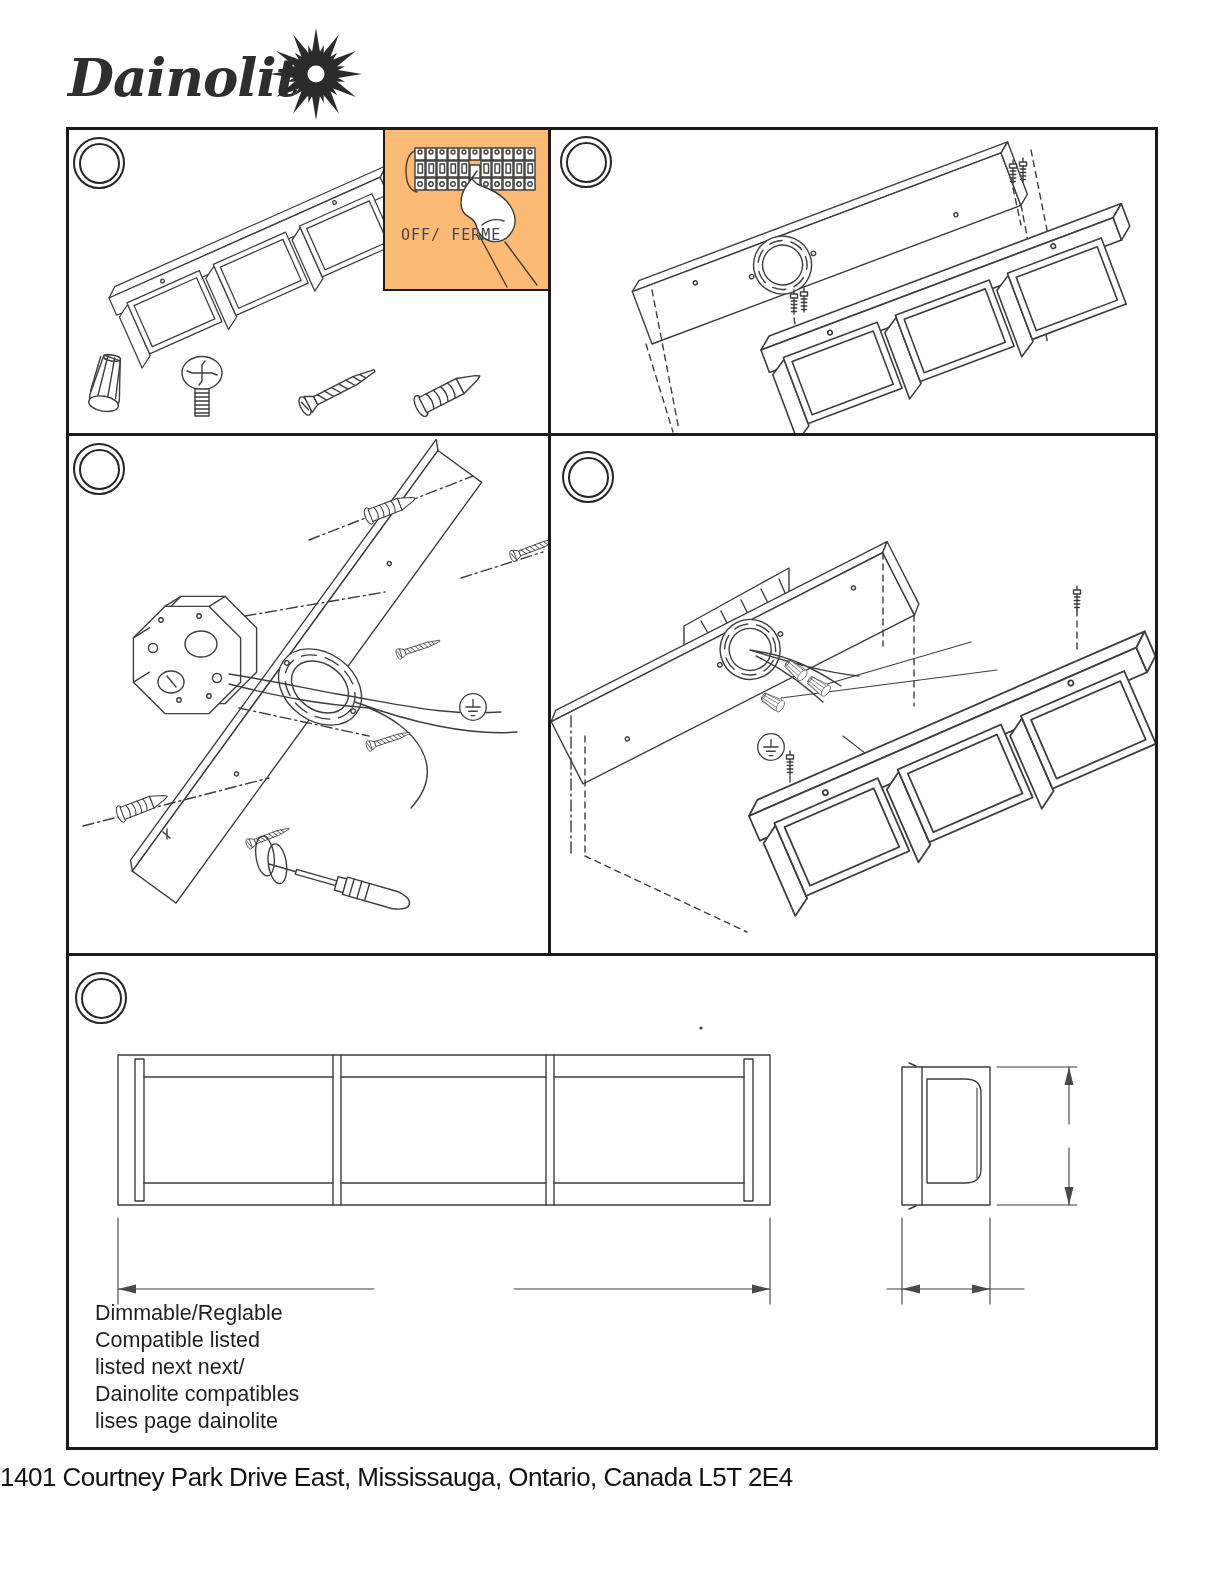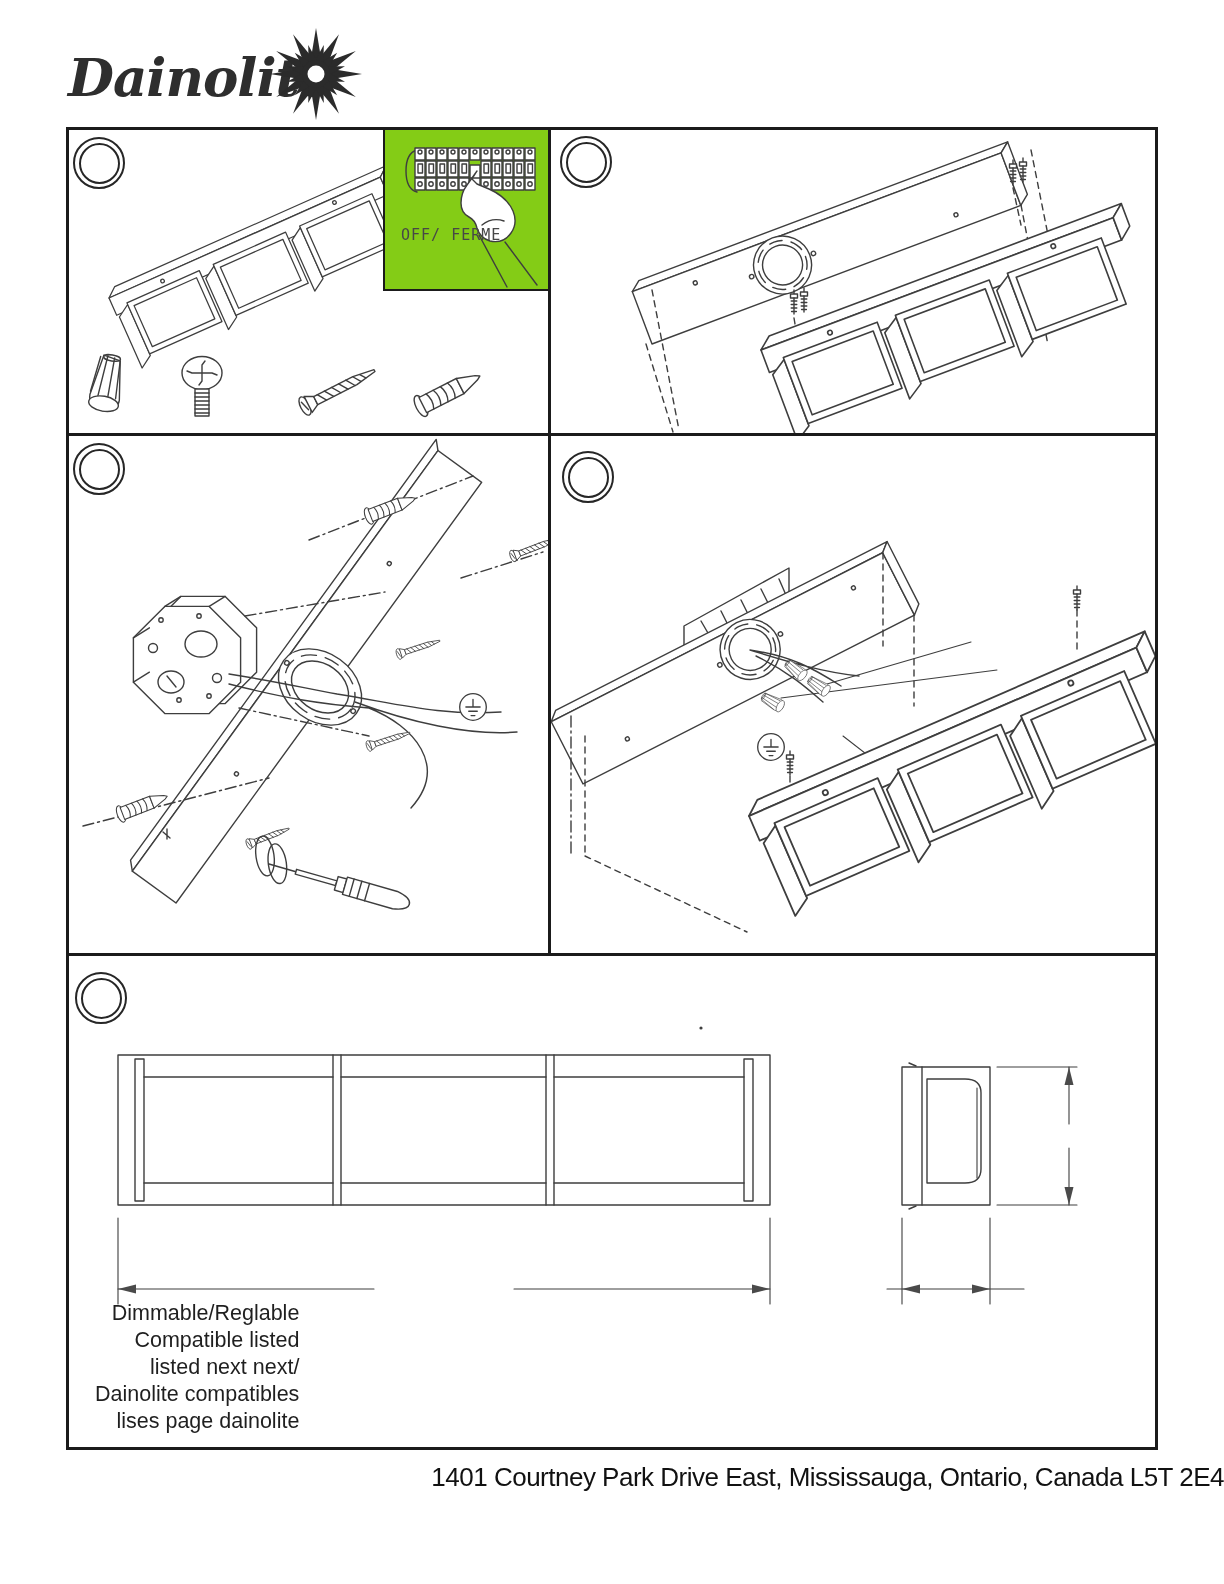--- a/index.html
+++ b/index.html
@@ -14,40 +14,40 @@
   .grid{position:absolute;left:66px;top:127px;width:1092px;height:1323px;
         border:3px solid #1b1b1b;box-sizing:border-box;background:#fff;}
   .vdiv{position:absolute;left:479px;top:0;width:3px;height:826px;background:#1b1b1b;}
   .hdiv1{position:absolute;left:0;top:303px;width:1086px;height:3px;background:#1b1b1b;}
   .hdiv2{position:absolute;left:0;top:823px;width:1086px;height:3px;background:#1b1b1b;}
   .cell{position:absolute;overflow:hidden;}
   .cell1{left:0;top:0;width:479px;height:303px;}
   .cell2{left:482px;top:0;width:604px;height:303px;}
   .cell3{left:0;top:306px;width:479px;height:517px;}
   .cell4{left:482px;top:306px;width:604px;height:517px;}
-  .cell5{left:0;top:826px;width:1086px;height:612px;text-align:right;}
+  .cell5{left:0;top:826px;width:1086px;height:612px;}
   
   .step{position:absolute;width:52px;height:52px;border:2.5px solid #262626;border-radius:50%;
         display:flex;align-items:center;justify-content:center;background:#fff;box-sizing:border-box;}
   .step .in{width:41px;height:41px;border:2px solid #262626;border-radius:50%;box-sizing:border-box;}
   
-  .inset{position:absolute;left:314px;top:0;width:165px;height:161px;background:#84cc16;
+  .inset{position:absolute;left:314px;top:0;width:165px;height:161px;background:#fdba74;
          border-left:2.5px solid #1b1b1b;border-bottom:2.5px solid #1b1b1b;box-sizing:border-box;}
   .inset-label{position:absolute;left:16px;top:96px;font-family:"DejaVu Sans Mono",monospace;
                font-size:15px;letter-spacing:1px;color:#474747;}
   
   svg .ln{fill:none;stroke:#3e3e3e;stroke-width:1.4;stroke-linecap:round;stroke-linejoin:round;}
   svg .w{fill:#fff;stroke:#3e3e3e;stroke-width:1.4;stroke-linejoin:round;}
   svg .dash{stroke-dasharray:6 5;}
   svg .dd{stroke-dasharray:11 4 2 4;}
   svg .thin{stroke-width:1.1;}
   svg .ar{fill:#4a4a4a;stroke:none;}
   
   .notes{position:absolute;left:26px;top:344px;font-size:21.5px;line-height:27px;color:#1f1f1f;}
-  .footer{position:absolute;left:0;top:1462px;width:1224px;text-align:right;color:#111;}
+  .footer{position:absolute;left:0;top:1462px;width:1224px;text-align:left;color:#111;}
   .footer .l1{font-size:26px;letter-spacing:-0.5px;}
   .footer .l2{font-size:25px;letter-spacing:-0.5px;margin-top:5px;}
 </style>
 </head>
 <body>
 
 <div class="sheet">
 
   <svg width="0" height="0" style="position:absolute">
     <defs>

